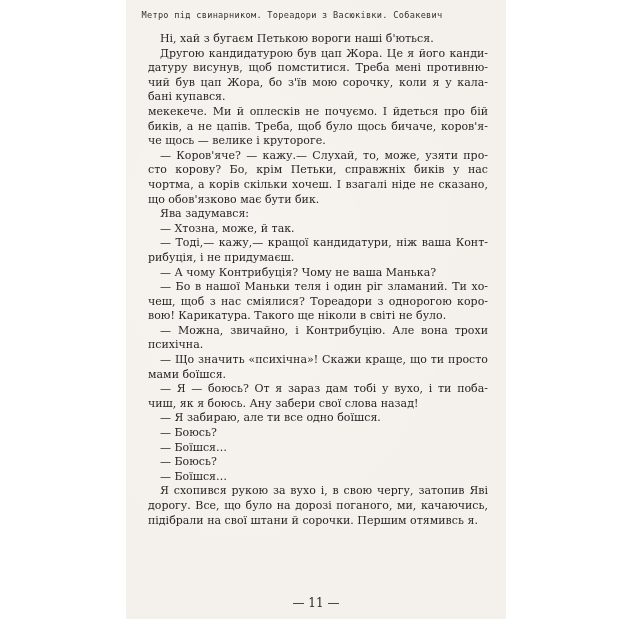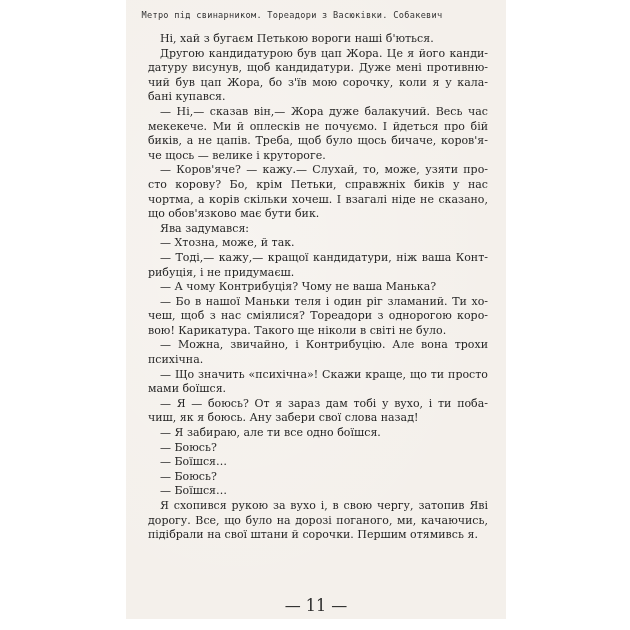--- a/index.html
+++ b/index.html
@@ -54,37 +54,36 @@
     .line.last {
       text-align-last: left;
     }
     .page-number {
       position: absolute;
       left: 0;
       top: 596px;
       width: 380px;
       text-align: center;
       font-family: "DejaVu Serif", serif;
-      font-size: 16px;
+      font-size: 12px;
       color: #2b2b2b;
     }
   </style>
 </head>
 <body>
 
 <div class="page">
   <div class="running-header">Метро під свинарником. Тореадори з Васюківки. Собакевич</div>
 
   <div class="body-text">
     <span class="line indent last">Ні, хай з бугаєм Петькою вороги наші б'ються.</span>
     <span class="line indent">Другою кандидатурою був цап Жора. Це я його канди-</span>
-    <span class="line">датуру висунув, щоб кандидатури. Дуже мені противню-</span>
+    <span class="line">датуру висунув, щоб помститися. Треба мені противню-</span>
     <span class="line">чий був цап Жора, бо з'їв мою сорочку, коли я у кала-</span>
     <span class="line last">бані купався.</span>
-    <span class="line indent">— Ні,— сказав він,— Жора дуже балакучий. Весь час</span>
     <span class="line">мекекече. Ми й оплесків не почуємо. І йдеться про бій</span>
     <span class="line">биків, а не цапів. Треба, щоб було щось бичаче, коров'я-</span>
     <span class="line last">че щось — велике і крутороге.</span>
     <span class="line indent">— Коров'яче? — кажу.— Слухай, то, може, узяти про-</span>
     <span class="line">сто корову? Бо, крім Петьки, справжніх биків у нас</span>
     <span class="line">чортма, а корів скільки хочеш. І взагалі ніде не сказано,</span>
     <span class="line last">що обов'язково має бути бик.</span>
     <span class="line indent last">Ява задумався:</span>
     <span class="line indent last">— Хтозна, може, й так.</span>
     <span class="line indent">— Тоді,— кажу,— кращої кандидатури, ніж ваша Конт-</span>

